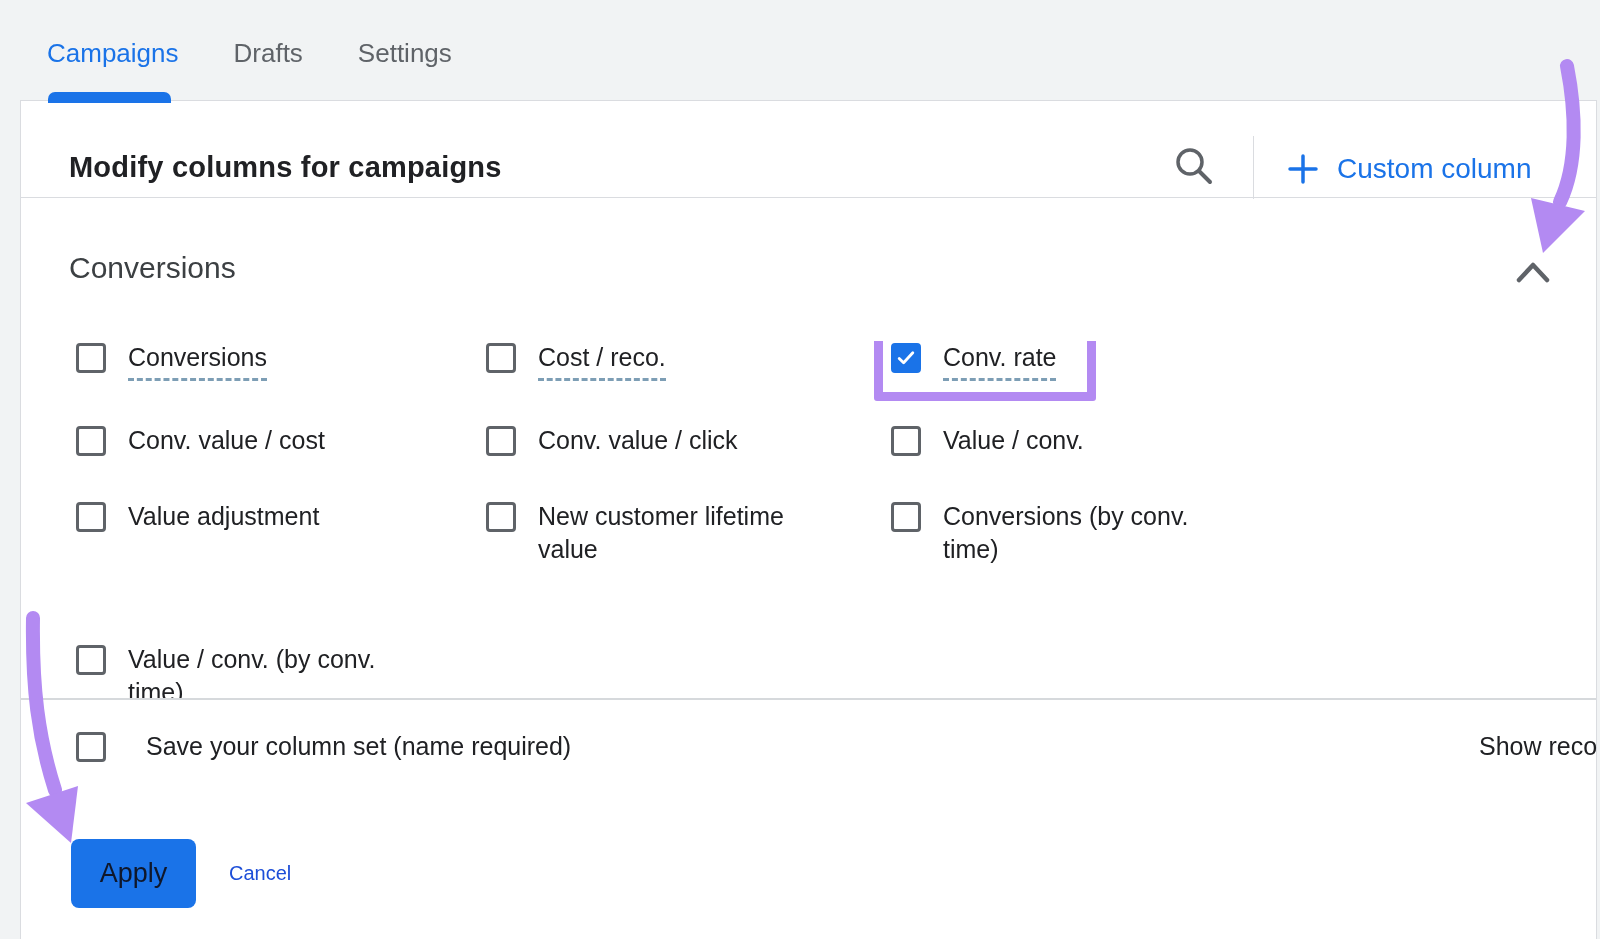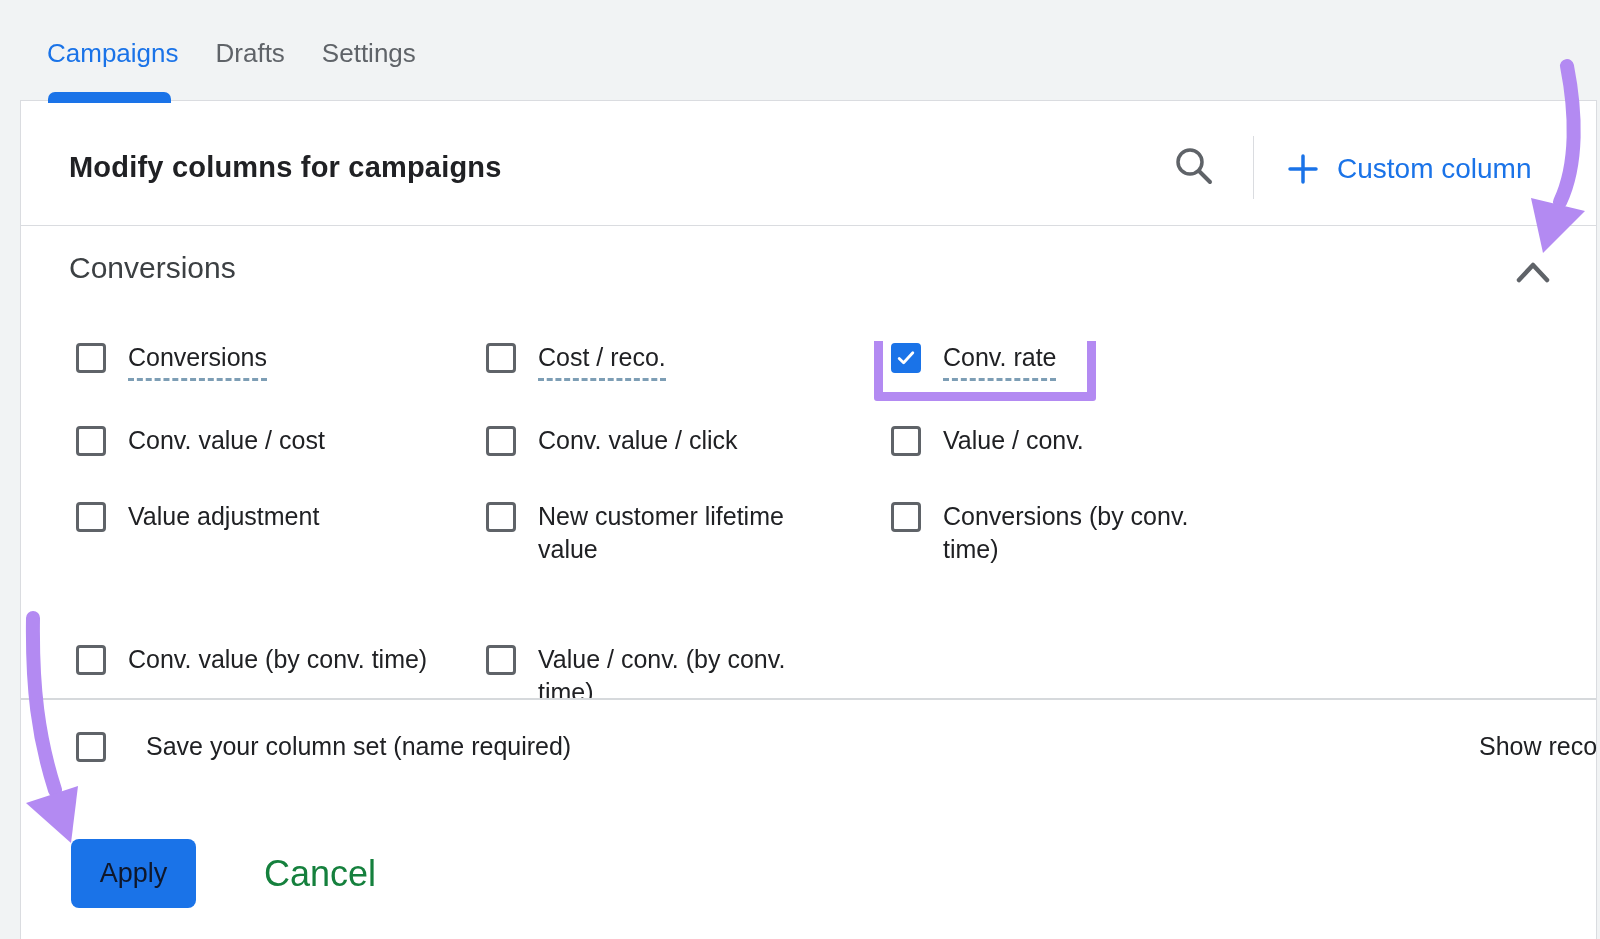--- a/index.html
+++ b/index.html
@@ -4,34 +4,34 @@
 <style>
   * { margin:0; padding:0; box-sizing:border-box; }
   html,body { width:1600px; height:939px; overflow:hidden; }
   body {
     background:#f1f3f4;
     font-family:"Liberation Sans", sans-serif;
     color:#202124;
     position:relative;
   }
   
-  .tabs { position:absolute; left:47px; top:38px; display:flex; gap:37px; z-index:3; }
+  .tabs { position:absolute; left:47px; top:38px; display:flex; gap:55px; z-index:3; }
   .tab { font-size:26px; font-weight:500; color:#5f6368; cursor:pointer; }
   .tab.active { color:#1a73e8; }
   .tab-indicator {
     position:absolute; left:48px; top:92px; width:123px; height:11px;
     background:#1a73e8; border-radius:7px 7px 0 0; z-index:3;
   }
   
   .panel {
     position:absolute; left:20px; top:100px; width:1577px; height:839px;
     background:#ffffff; border:1px solid #dadce0; border-bottom:none;
   }
   .panel-header {
-    position:absolute; left:0; top:0; right:0; height:125px;
+    position:absolute; left:0; top:0; right:0; height:97px;
     border-bottom:1px solid #dadce0;
   }
   .dialog-title {
     position:absolute; left:48px; top:50px; font-size:29px; font-weight:700;
     color:#202124; letter-spacing:.2px;
   }
   .search-btn { position:absolute; left:1152px; top:44px; width:44px; height:44px; cursor:pointer; }
   .vdivider { position:absolute; left:1232px; top:35px; width:1px; height:63px; background:#dadce0; }
   .custom-column {
     position:absolute; left:1266px; top:48px; height:40px;
@@ -75,21 +75,21 @@
   .save-row { position:absolute; left:55px; top:30px; display:flex; align-items:center; gap:40px; cursor:pointer;justify-content:flex-end; }
   .save-label { font-size:25px; color:#202124; }
   .show-reco { position:absolute; left:1458px; top:32px; font-size:25px; color:#202124; white-space:nowrap; cursor:pointer; }
   .apply-btn {
     position:absolute; left:50px; top:139px; width:125px; height:69px;
     background:#1a73e8; color:#0f172a; border:none; border-radius:8px;
     font-family:"Liberation Sans", sans-serif; font-size:27px; font-weight:500; cursor:pointer;
   }
   .cancel-btn {
     position:absolute; left:208px; top:139px; height:69px; display:flex; align-items:center;
-    font-size:36px; font-weight:500; color:#15803d; cursor:pointer;margin-left:35px;
+    font-size:20px; font-weight:500; color:#1d4ed8; cursor:pointer;
   }
   
   .arrow { position:absolute; pointer-events:none; z-index:5; }
   .arrow-tr { left:1505px; top:52px; }
   .arrow-bl { left:8px; top:602px; }
 </style>
 </head>
 <body>
 
 <div class="tabs">
@@ -164,24 +164,20 @@
           <div class="cb"></div>
           <span class="item-label">Value adjustment</span>
         </div>
         <div class="item">
           <div class="cb"></div>
           <span class="item-label">New customer lifetime value</span>
         </div>
         <div class="item">
           <div class="cb"></div>
           <span class="item-label">Conversions (by conv. time)</span>
-        </div>
-        <div class="item">
-          <div class="cb"></div>
-          <span class="item-label nowrap">Conv. value (by conv. time)</span>
         </div>
         <div class="item">
           <div class="cb"></div>
           <span class="item-label">Value / conv. (by conv. time)</span>
         </div>
       </div>
   </div>
 
   <div class="footer">
     <div class="save-row">

